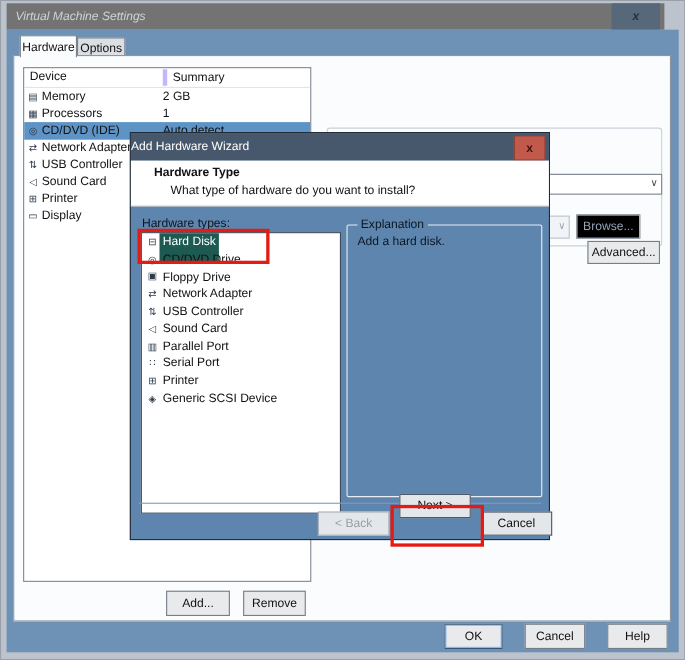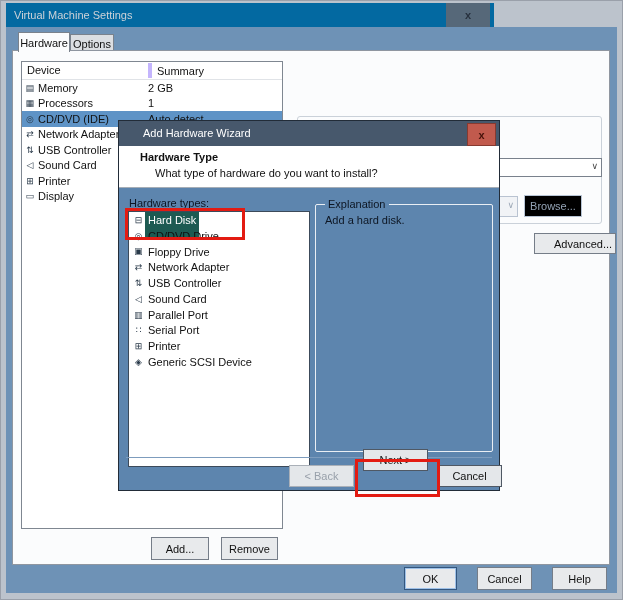--- a/index.html
+++ b/index.html
@@ -1,20 +1,20 @@
 <!DOCTYPE html>
 <html><head>
 <meta charset="utf-8">
 <style>
   html,body{margin:0;padding:0;}
   .stage{position:relative;width:623px;height:600px;background:#bcc3cc;
     font-family:"Liberation Sans",sans-serif;font-size:11px;color:#111;overflow:hidden;
     box-shadow:inset 0 0 0 1px #9aa0aa;}
   
-  .titlebar{position:absolute;left:6px;top:3px;width:488px;height:24px;background:#0369a1;}
+  .titlebar{position:absolute;left:6px;top:3px;width:598px;height:24px;background:#737373;font-style:italic;}
   .title-text{position:absolute;left:8px;top:0;line-height:24px;color:#cdd2d8;}
   .win-close{position:absolute;right:4px;top:0;width:44px;height:24px;background:#566879;
     display:flex;align-items:center;justify-content:center;color:#27313e;font-weight:bold;}
   
   .content{position:absolute;left:6px;top:27px;width:611px;height:566px;background:#6e92b6;}
   .tab{position:absolute;display:flex;align-items:center;justify-content:center;
     border:1px solid #7a828c;border-bottom:none;}
   .tab-hw{left:12px;top:5px;width:50px;height:19px;background:#fbfcfd;z-index:3;}
   .tab-opt{left:64px;top:7px;width:42px;height:17px;background:#dbdee2;}
   .panel{position:absolute;left:6px;top:23px;width:596px;height:513px;background:#fbfcfd;
@@ -46,32 +46,32 @@
   .combo-main{position:absolute;left:470px;top:107px;width:117px;height:17px;background:#fff;
     border:1px solid #79818c;}
   .combo-mini{position:absolute;left:486px;top:145px;width:17px;height:19px;background:#f1f3f6;
     border:1px solid #b9c3d1;}
   .chev{position:absolute;right:3px;top:2px;font-size:9px;color:#444;}
   .chev.gray{color:#9aa6b4;right:3px;top:3px;}
   .btn{position:absolute;display:flex;align-items:center;justify-content:center;
     background:#e8eaec;border:1px solid #757d88;color:#111;}
   .btn-browse{left:511px;top:144px;width:56px;height:20px;background:#000000;
     border-color:#b7c4d4;color:#93a3b5;}
-  .btn-advanced{left:521px;top:182px;width:64px;height:19px;padding-left:16px;}
+  .btn-advanced{left:521px;top:168px;width:64px;height:19px;}
   .btn-add{left:138px;top:486px;width:56px;height:21px;}
   .btn-remove{left:208px;top:486px;width:55px;height:21px;}
   .btn-ok{left:398px;top:540px;width:51px;height:21px;border-color:#33567e;
     box-shadow:0 0 0 1px #9ec1e8 inset;}
   .btn-cancel2{left:471px;top:540px;width:53px;height:21px;}
   .btn-help{left:546px;top:540px;width:53px;height:21px;}
   
   .wizard{position:absolute;left:118px;top:120px;width:380px;height:369px;background:#5d85ae;
     border:1px solid #222c38;z-index:10;}
   .wiz-title{position:absolute;left:0;top:0;right:0;height:25px;background:#47586c;color:#fff;
-    padding-left:24px;line-height:25px;}
+    padding-left:0;line-height:25px;}
   .wiz-close{position:absolute;right:3px;top:2px;width:27px;height:21px;background:#c15a4d;
     border:1px solid #873a30;display:flex;align-items:center;justify-content:center;
     color:#46120a;font-weight:bold;}
   .wiz-header{position:absolute;left:0;top:25px;right:0;height:41px;background:#fff;
     border-bottom:1px solid #a5adb6;}
   .wh-title{position:absolute;left:21px;top:5px;font-weight:bold;}
   .wh-sub{position:absolute;left:36px;top:21px;}
   .wiz-types-label{position:absolute;left:10px;top:76px;color:#0d1623;}
   .wiz-list{position:absolute;left:9px;top:90px;width:180px;height:254px;background:#fff;
     border:1px solid #3c4a5a;overflow:hidden;}

